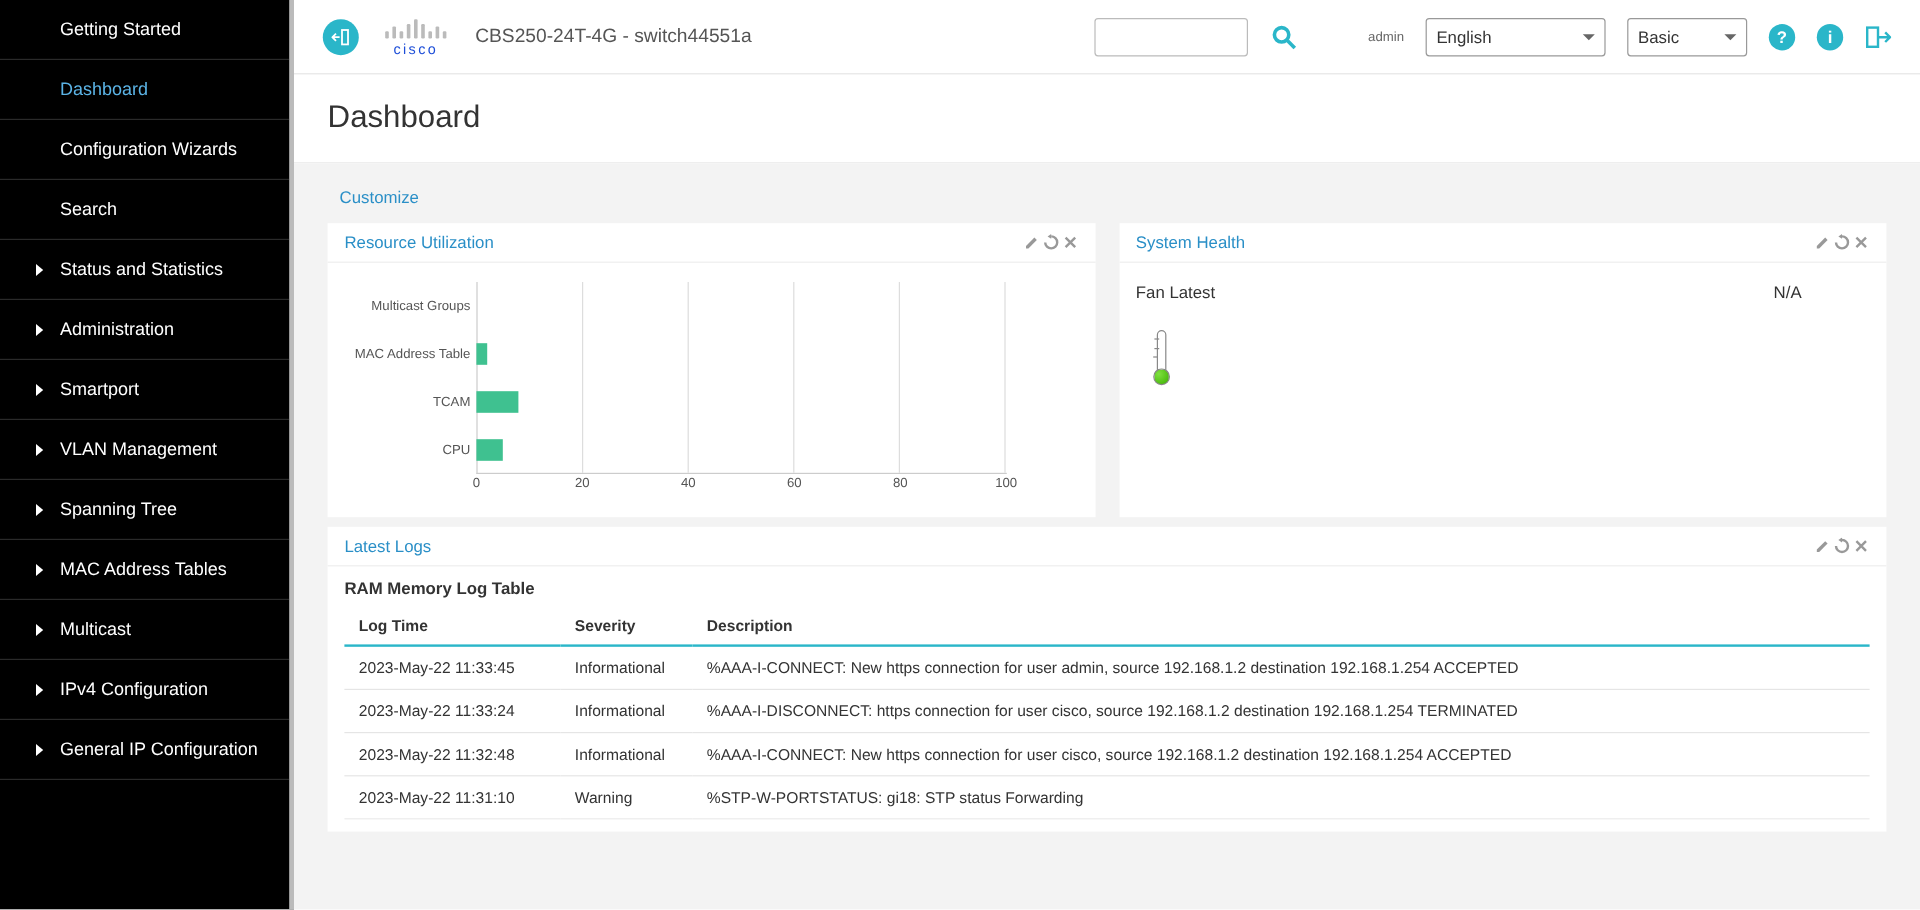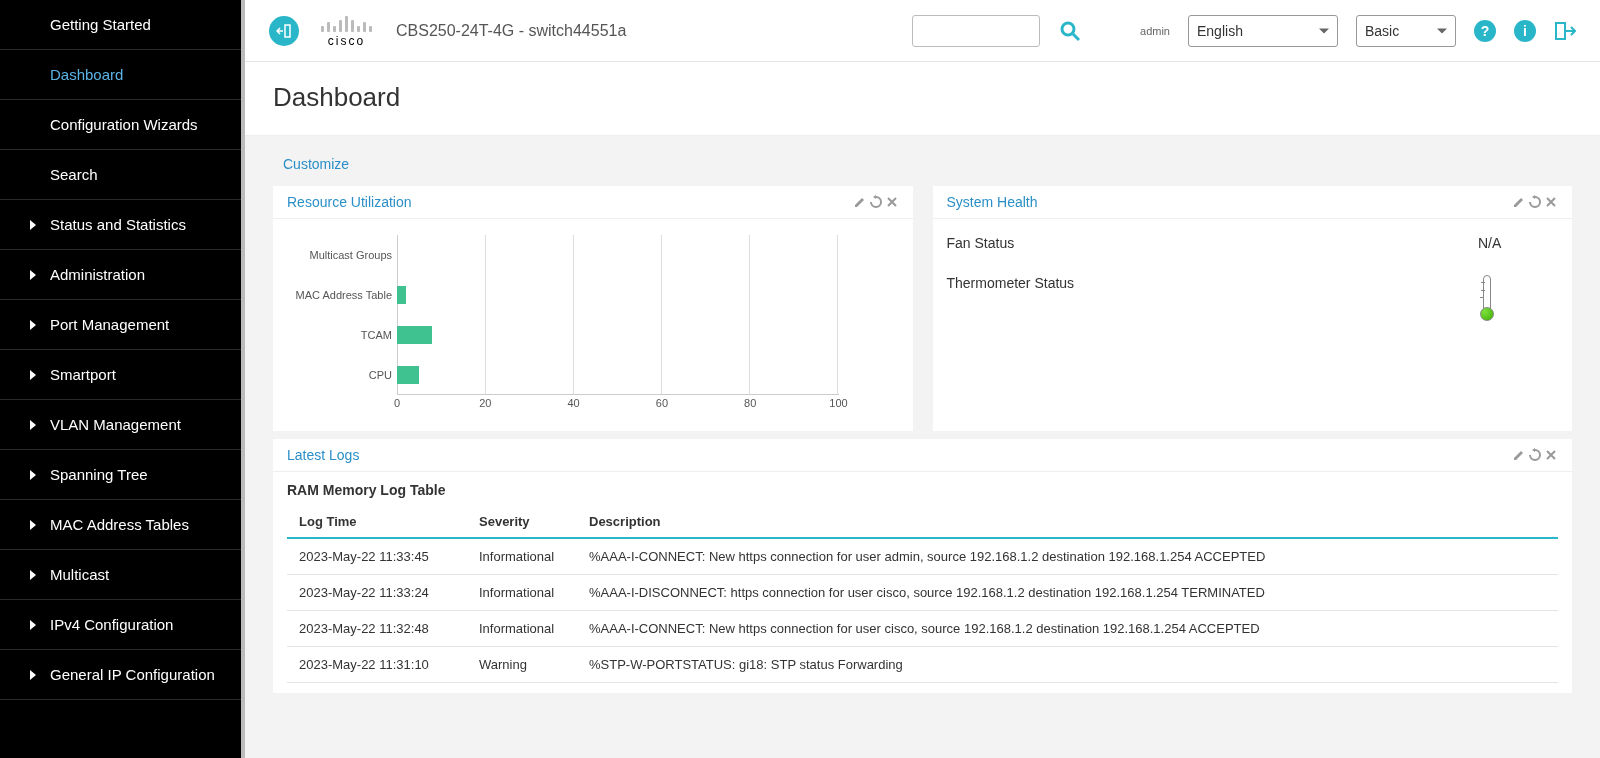--- a/index.html
+++ b/index.html
@@ -68,21 +68,21 @@
     width: 30px; height: 30px;
     border-radius: 50%;
     background: #2ab6c9;
     display: flex; align-items: center; justify-content: center;
     color: #fff;
   }
   .cisco-logo {
     display: flex;
     flex-direction: column;
     align-items: center;
-    color: #000000;
+    color: #1d4ed8;
     margin-left: 4px;
     margin-right: 6px;
   }
   .cisco-bars { display: flex; gap: 3px; align-items: flex-end; height: 18px; }
   .cisco-bars span { width: 3px; background: #bbb; border-radius: 1px; }
   .cisco-text { font-size: 12px; letter-spacing: 2px; margin-top: 2px; }
   .device-name { font-size: 16px; color: #555; font-weight: 400; }
   .topbar-spacer { flex: 1; }
   .search-box {
     width: 128px; height: 32px;
@@ -304,23 +304,20 @@
         <span>Configuration Wizards</span>
       </div>
       <div class="sb-item top">
         <span>Search</span>
       </div>
       <div class="sb-item has-children">
         <span>Status and Statistics</span>
       </div>
       <div class="sb-item has-children">
         <span>Administration</span>
-      </div>
-      <div class="sb-item has-children">
-        <span>Port Management</span>
       </div>
       <div class="sb-item has-children">
         <span>Smartport</span>
       </div>
       <div class="sb-item has-children">
         <span>VLAN Management</span>
       </div>
       <div class="sb-item has-children">
         <span>Spanning Tree</span>
       </div>
@@ -477,25 +474,24 @@
                   </span>
                 <span>
                     <svg width="14" height="14" viewBox="0 0 14 14">
                       <path d="M3 3 L11 11 M11 3 L3 11" stroke="#999" stroke-width="2"></path>
                     </svg>
                   </span>
               </div>
             </div>
             <div class="card-body">
               <div class="sh-row">
-                <span class="sh-label">Fan Status</span>
+                <span class="sh-label">Fan Latest</span>
                 <span class="sh-value">N/A</span>
               </div>
               <div class="sh-row">
-                <span class="sh-label">Thermometer Status</span>
                 <span class="sh-value">
                   <span class="thermo">
                     <span class="thermo-body"></span>
                     <span class="thermo-tick3"></span>
                     <span class="thermo-bulb"></span>
                   </span>
                 </span>
               </div>
             </div>
           </div>

